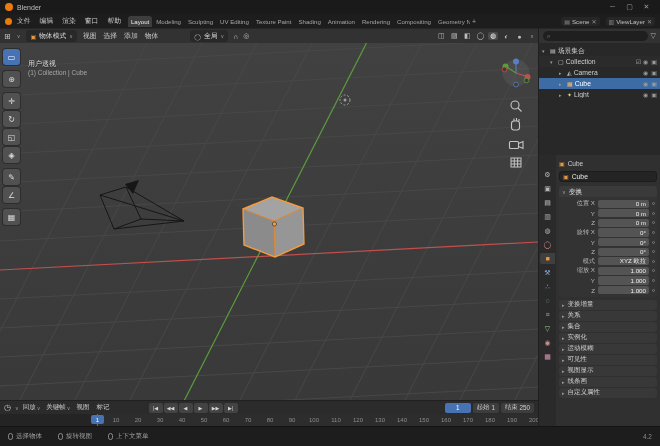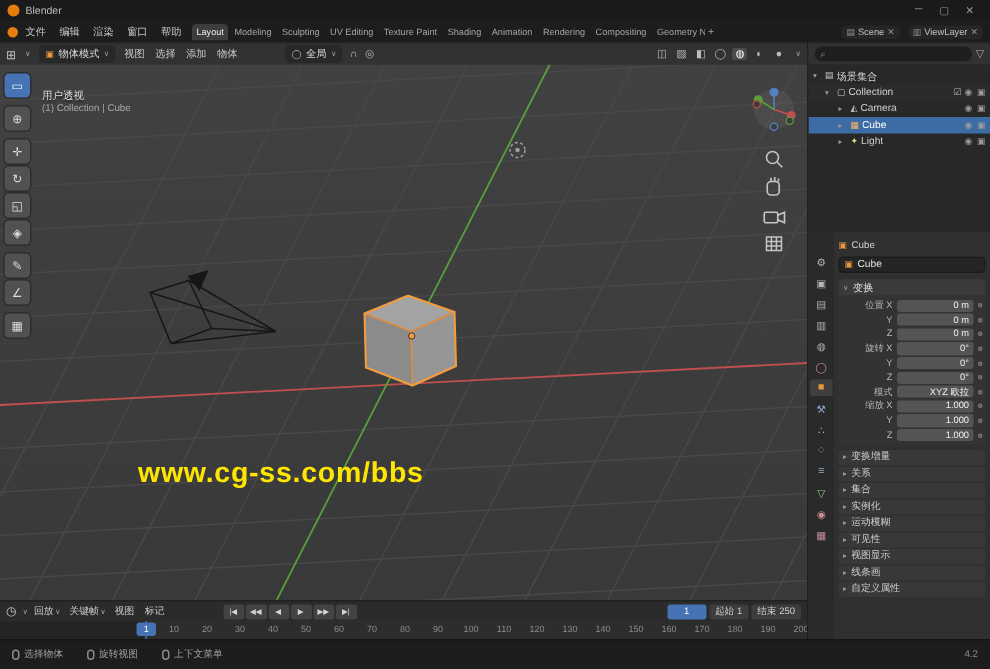--- a/index.html
+++ b/index.html
@@ -264,21 +264,20 @@
         <div class="tool-btn">
           <span>∠</span>
         </div>
         <div class="tool-btn">
           <span>▦</span>
         </div>
       </div>
 
     <div class="vp-label">用户透视</div>
     <div class="vp-sublabel">(1) Collection | Cube</div>
-    <div class="watermark" style="color: rgb(255, 230, 0);">www.cg-ss.com/bbs</div>
 
     <svg class="nav-cluster" width="36" height="118" viewBox="0 0 36 118">
       <g stroke-width="1.1">
         <circle cx="18" cy="18" r="13.5" fill="rgba(255,255,255,0.06)" stroke="none"></circle>
         <path d="M18 18L18 8" stroke="#5680c2"></path>
           <circle cx="18" cy="6.5" r="3" fill="#5680c2" stroke="none"></circle>
         <path d="M18 18L28 21.3" stroke="#c0504d"></path>
           <circle cx="29.5" cy="22" r="3" fill="#c0504d" stroke="none"></circle>
         <path d="M18 18L9 12.2" stroke="#5a9e3a"></path>
           <circle cx="7.5" cy="11.5" r="3" fill="#5a9e3a" stroke="none"></circle>

